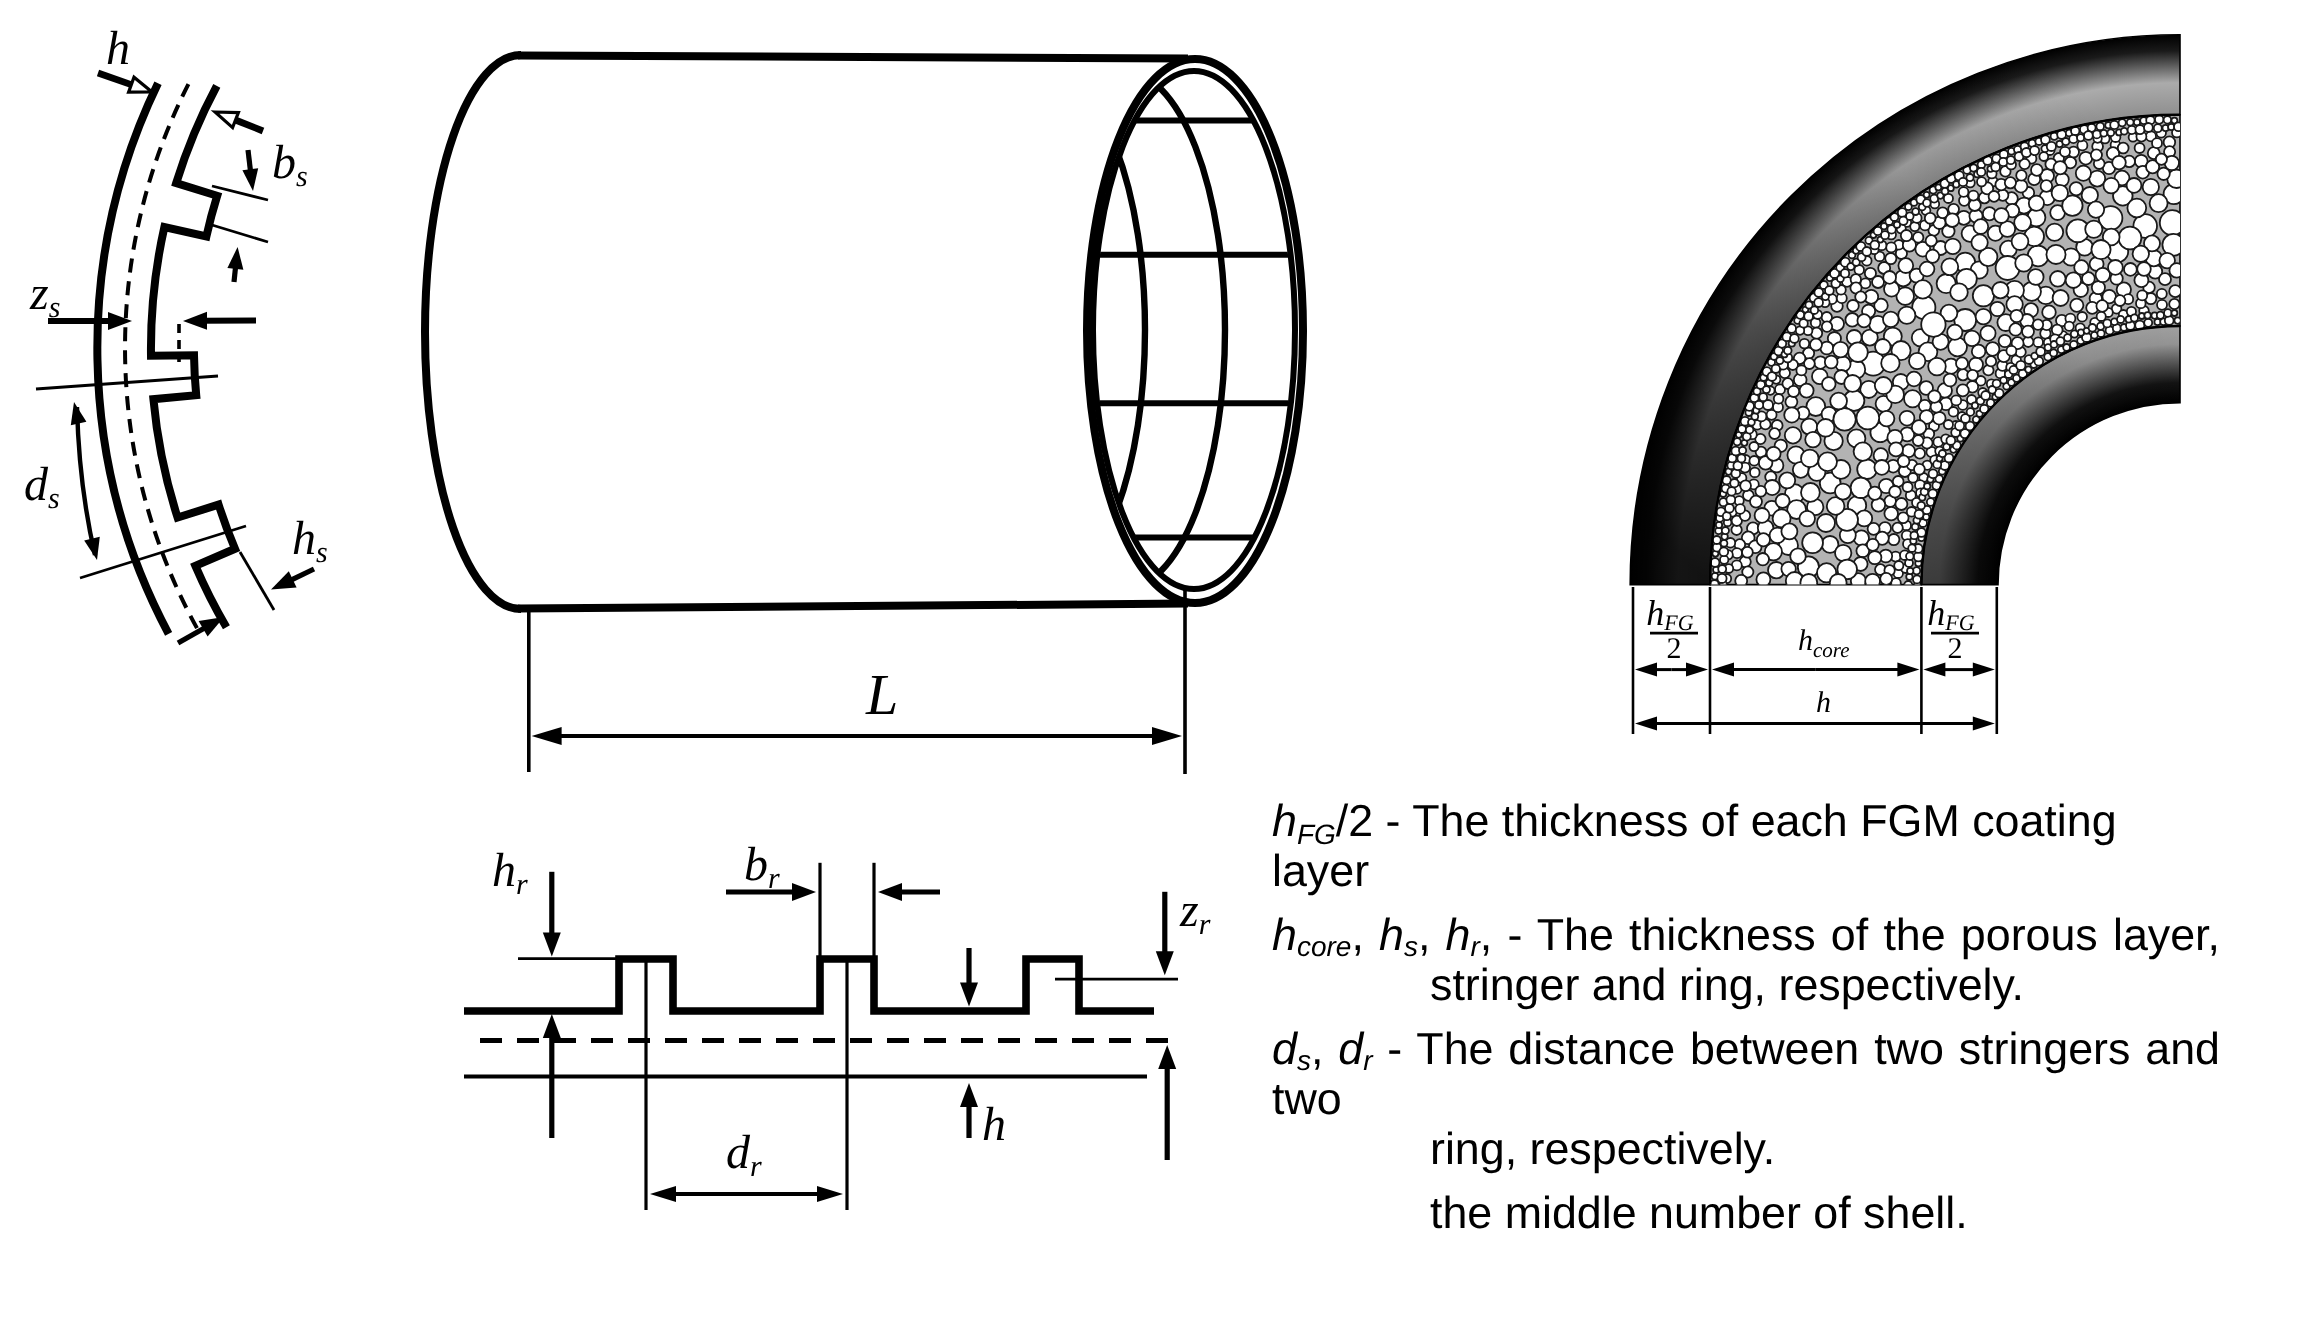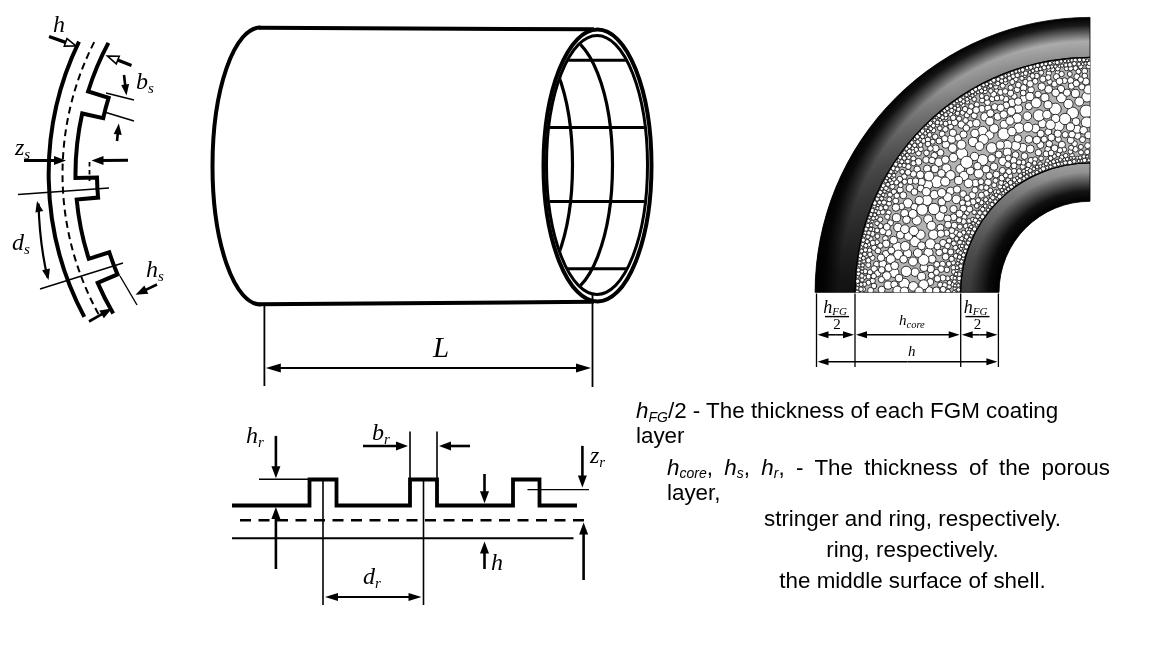--- a/index.html
+++ b/index.html
@@ -1,21 +1,21 @@
 <!DOCTYPE html>
 <html><head><meta charset="utf-8">
 <style>
 html,body{margin:0;padding:0;background:#fff;}
 #page{position:relative;width:1156px;height:669px;background:#fff;overflow:hidden;}
 #art{position:absolute;left:0;top:0;}
 #legend{position:absolute;left:636px;top:398px;width:474px;font-family:Liberation Sans, sans-serif;font-size:22.4px;color:#000;}
 #legend .entry{margin:0 0 6px 0;}
 #legend .entry > div{line-height:25.4px;}
-#legend .j{text-align:justify;text-align-last:justify;margin-left:31px;}
-#legend .ind{margin-left:79px;text-align:center;}
+#legend .j{text-align:justify;text-align-last:justify;}
+#legend .ind{margin-left:79px;}
 #legend sub{font-size:14px;vertical-align:baseline;position:relative;top:0.25em;line-height:0;}
 </style></head>
 <body>
 <div id="page">
 <div id="art"><svg width="1156" height="669" viewBox="0 0 1156 669">
 <defs>
 <radialGradient id="gOuter" gradientUnits="userSpaceOnUse" cx="1090.0" cy="292.3" r="274.9">
 <stop offset="0.8545" stop-color="#8f8f8f"></stop>
             <stop offset="0.9127" stop-color="#ababab"></stop>
             <stop offset="0.9709" stop-color="#1a1a1a"></stop>
@@ -1012,18 +1012,19 @@
 </svg></div>
 <div id="legend">
       <div class="entry">
         <div><i>h</i><sub><i>FG</i></sub>/2 - The thickness of each FGM coating layer</div>
       </div>
       <div class="entry">
         <div class="j"><i>h</i><sub><i>core</i></sub>, <i>h</i><sub><i>s</i></sub>, <i>h</i><sub><i>r</i></sub>, - The thickness of the porous layer,</div>
         <div class="ind">stringer and ring, respectively.</div>
       </div>
       <div class="entry">
+        <div class="j"><i>d</i><sub><i>s</i></sub>, <i>d</i><sub><i>r</i></sub> - The distance between two stringers and two</div>
         <div class="ind">ring, respectively.</div>
       </div>
       <div class="entry">
-        <div class="ind">the middle surface of shell.</div>
+        <div class="ind">the middle number of shell.</div>
       </div>
     </div>
 </div>
 </body></html>

